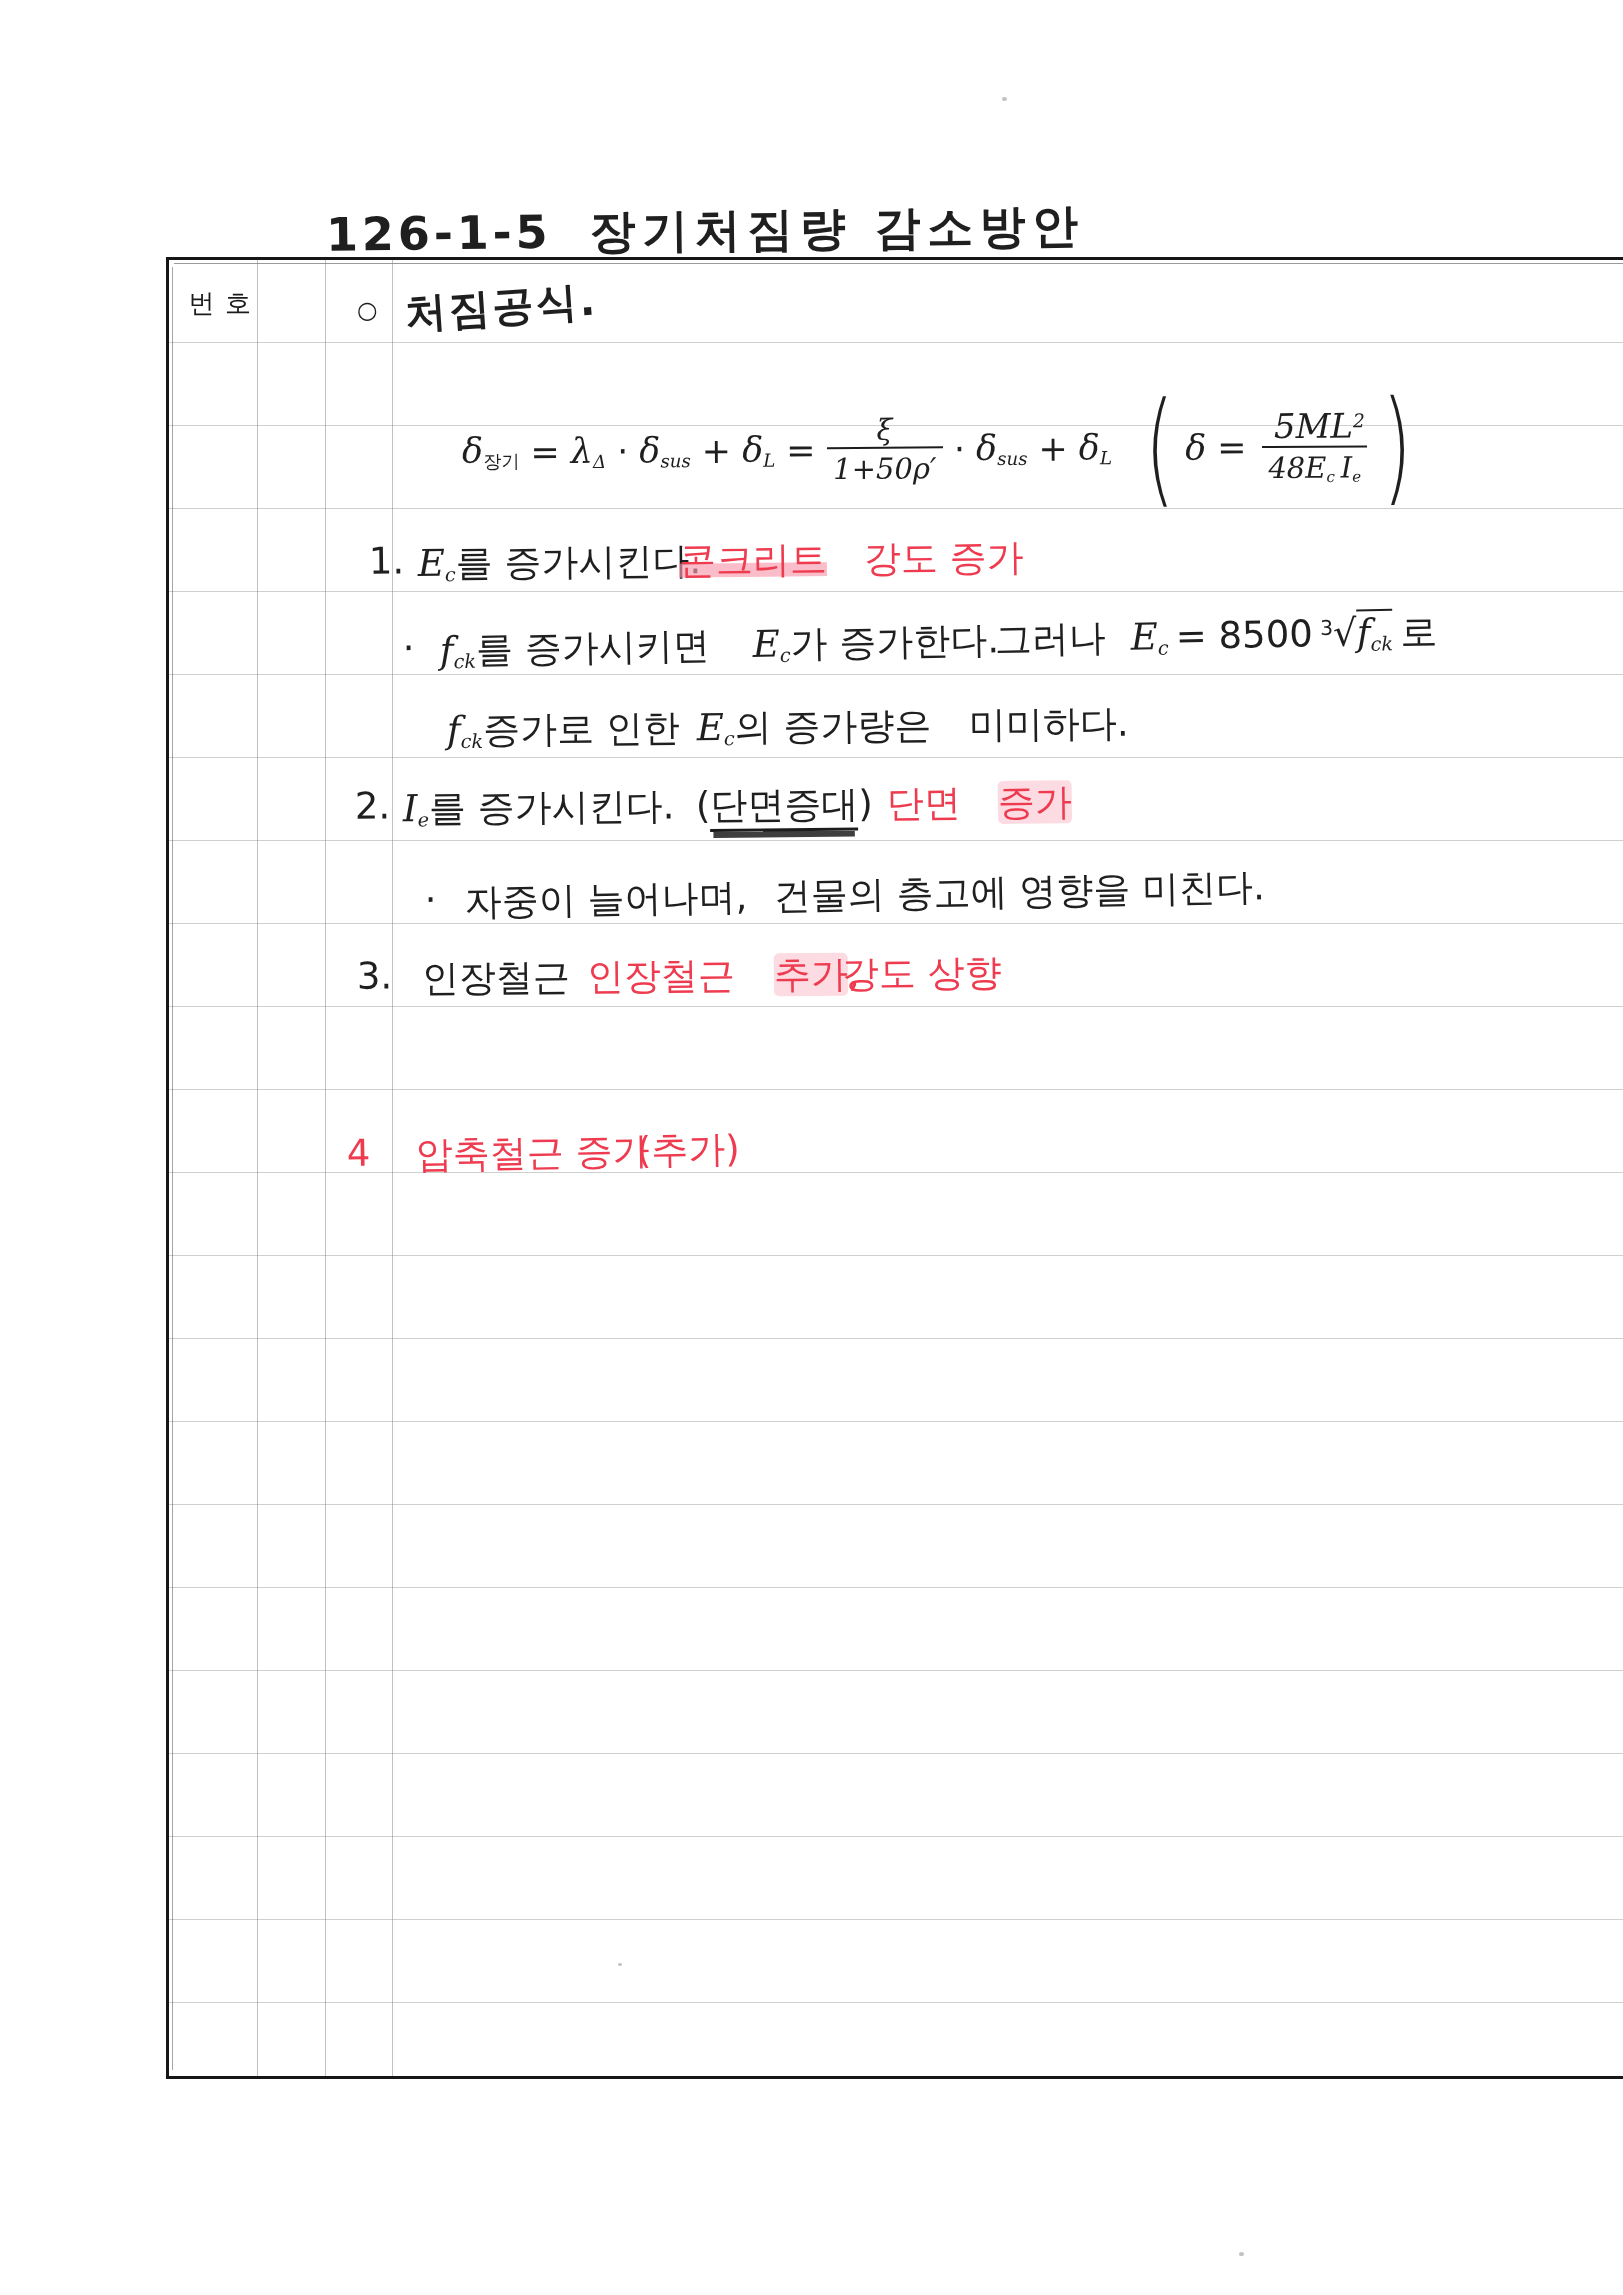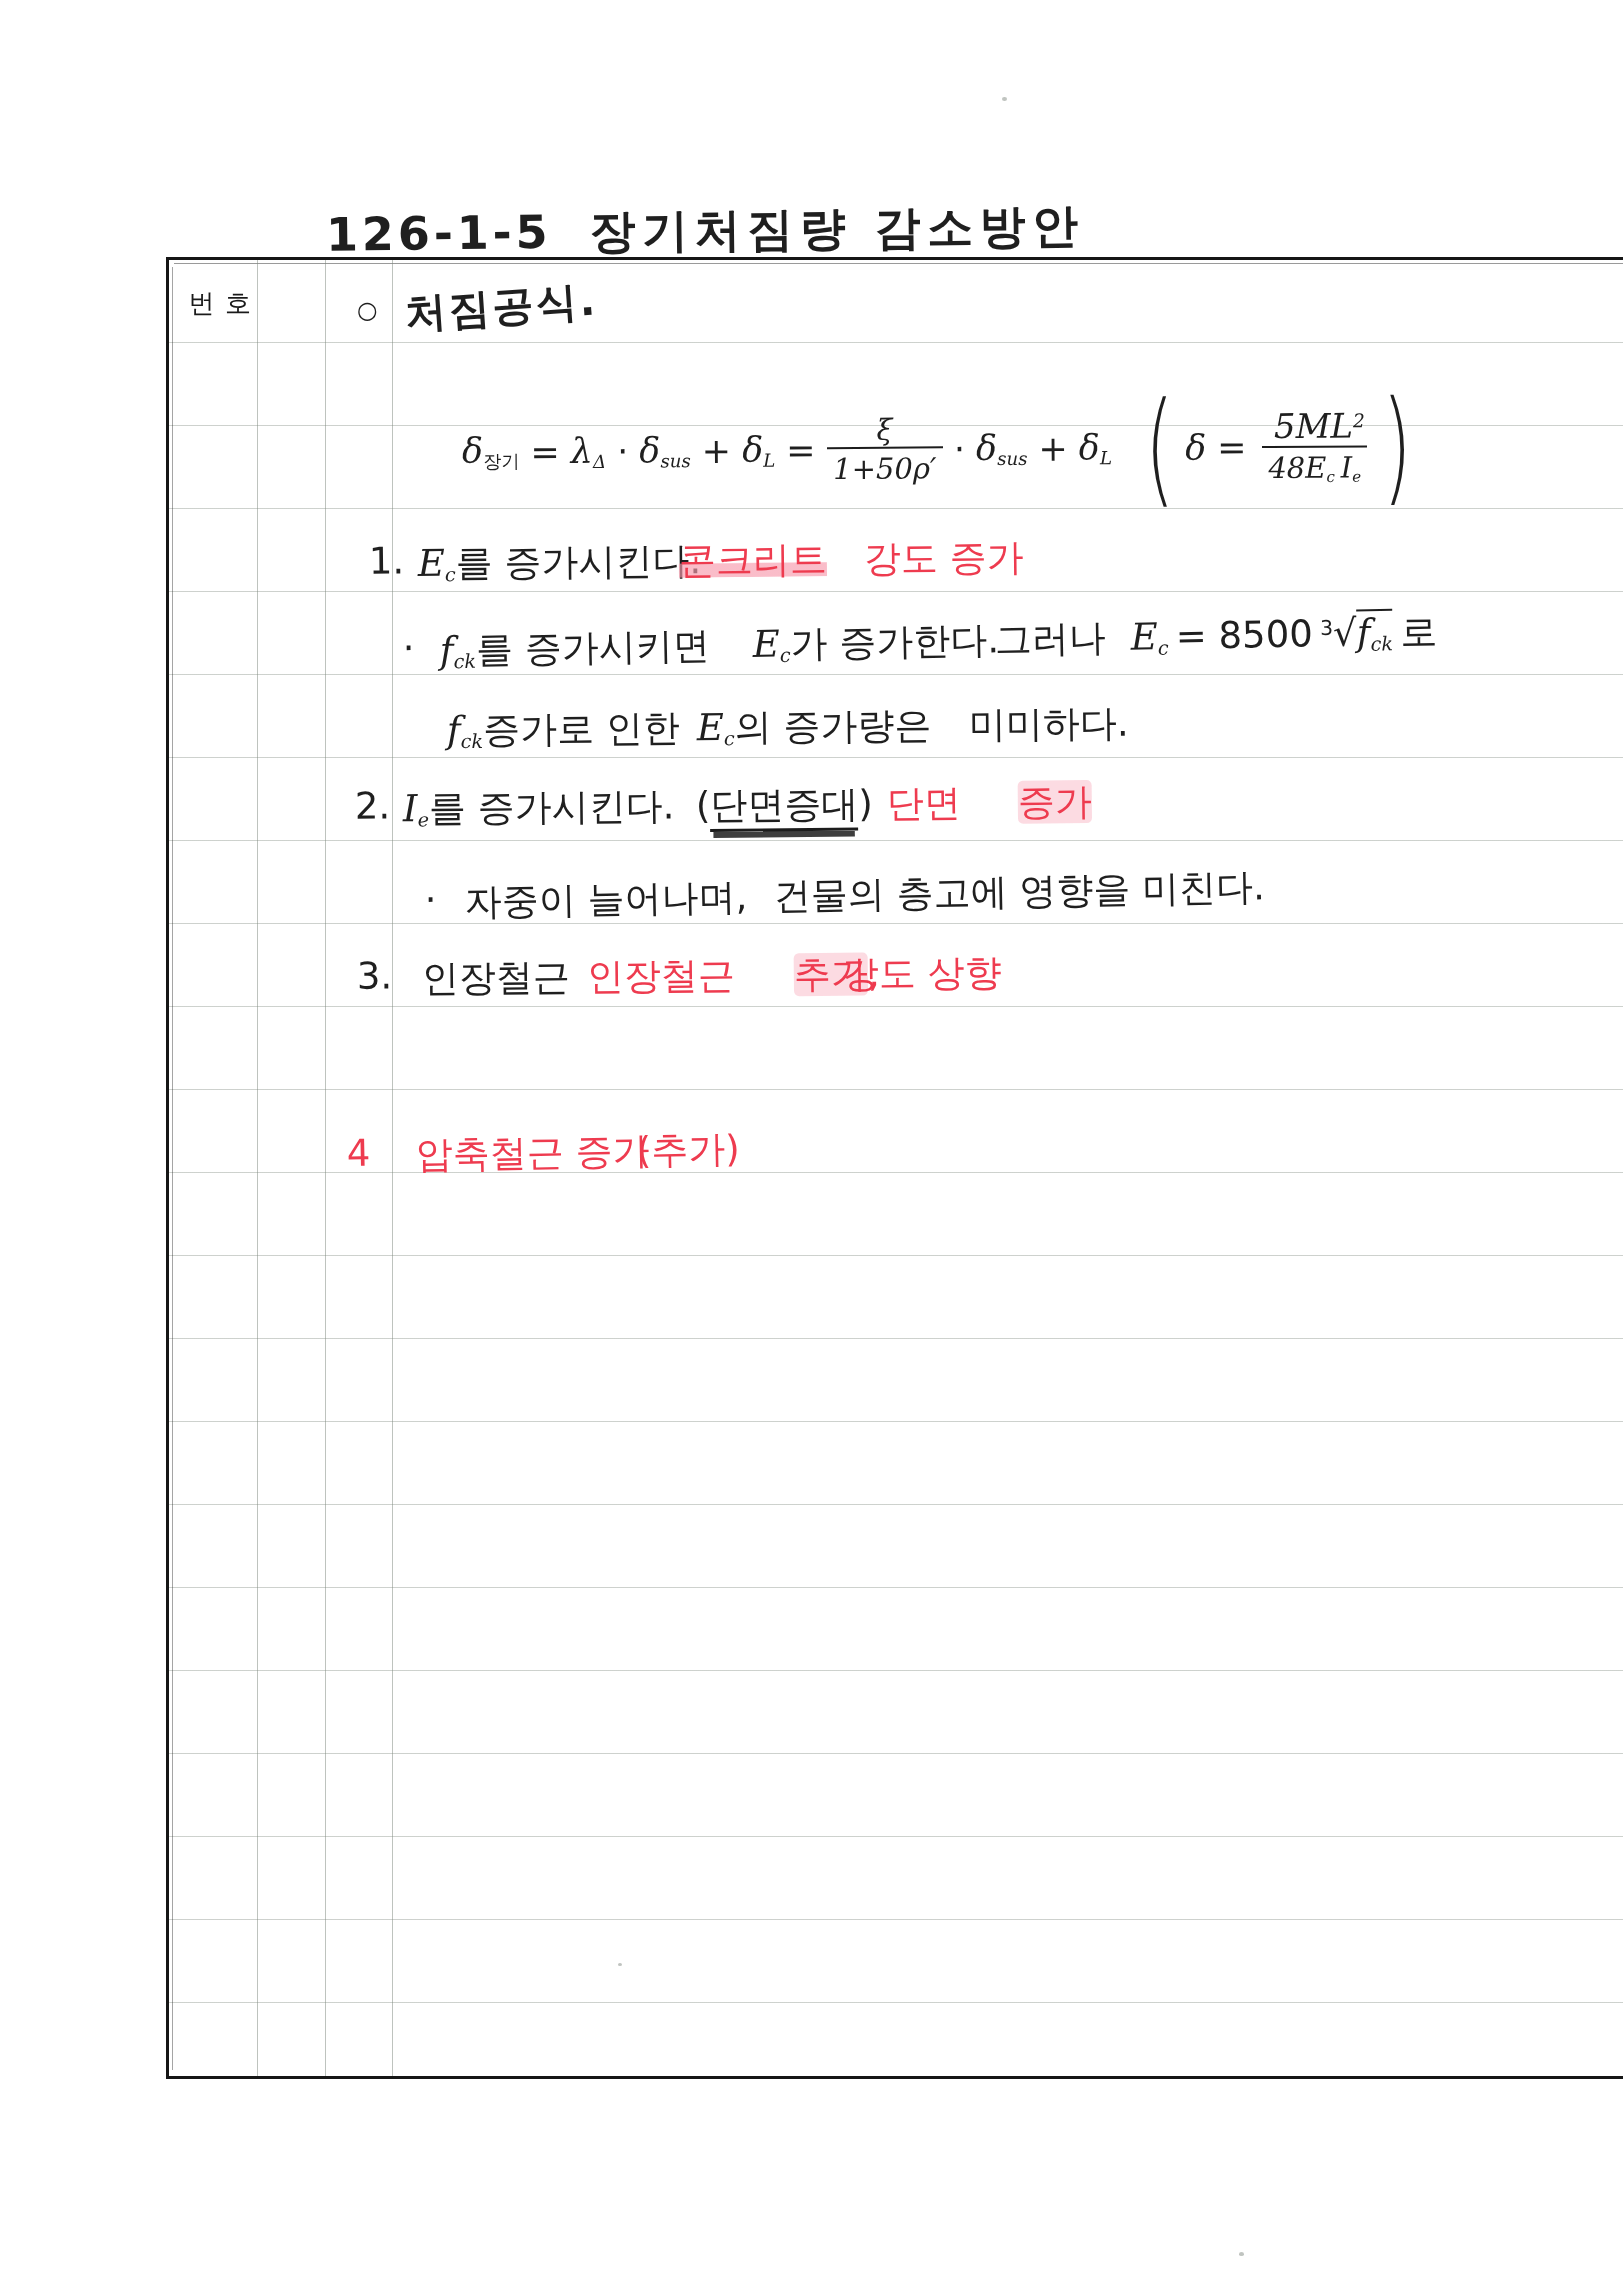--- a/index.html
+++ b/index.html
@@ -40,21 +40,21 @@
   
   .hw{font-family:"DejaVu Sans",sans-serif;color:#1f1f1f;}
   .line{position:absolute;left:0;width:1623px;height:79px;}
   .seg{position:absolute;white-space:nowrap;font-size:37px;}
   .red{color:#ee3b4f;}
   .mi{font-style:italic;font-family:"DejaVu Serif",serif;}
   sub.s{font-size:0.52em;vertical-align:-0.28em;letter-spacing:0;}
   .hl-under{ 
     background-image:linear-gradient(transparent 55%,rgba(247,153,172,0.65) 58%,rgba(247,153,172,0.65) 88%,transparent 90%);
   }
-  .hl-full{background-color:rgba(247,160,178,0.38);border-radius:5.2px;margin-left:20px;}
+  .hl-full{background-color:rgba(247,160,178,0.38);border-radius:5.2px;}
   .ul{ 
     border-bottom:3.3px solid #1c1c1c;padding-bottom:2px;
     box-shadow:0 9.2px 0 -3.3px rgba(28,28,28,0.85);
   }
   .r1{transform:rotate(-0.6deg);}
   .r2{transform:rotate(-1.1deg);}
   
   .sec-bullet{left:357px;top:296px;font-size:23.6px;}
   .sec-head{left:405px;top:280px;font-size:41px;transform:rotate(-4deg);letter-spacing:2.6px;font-weight:bold;}
   

